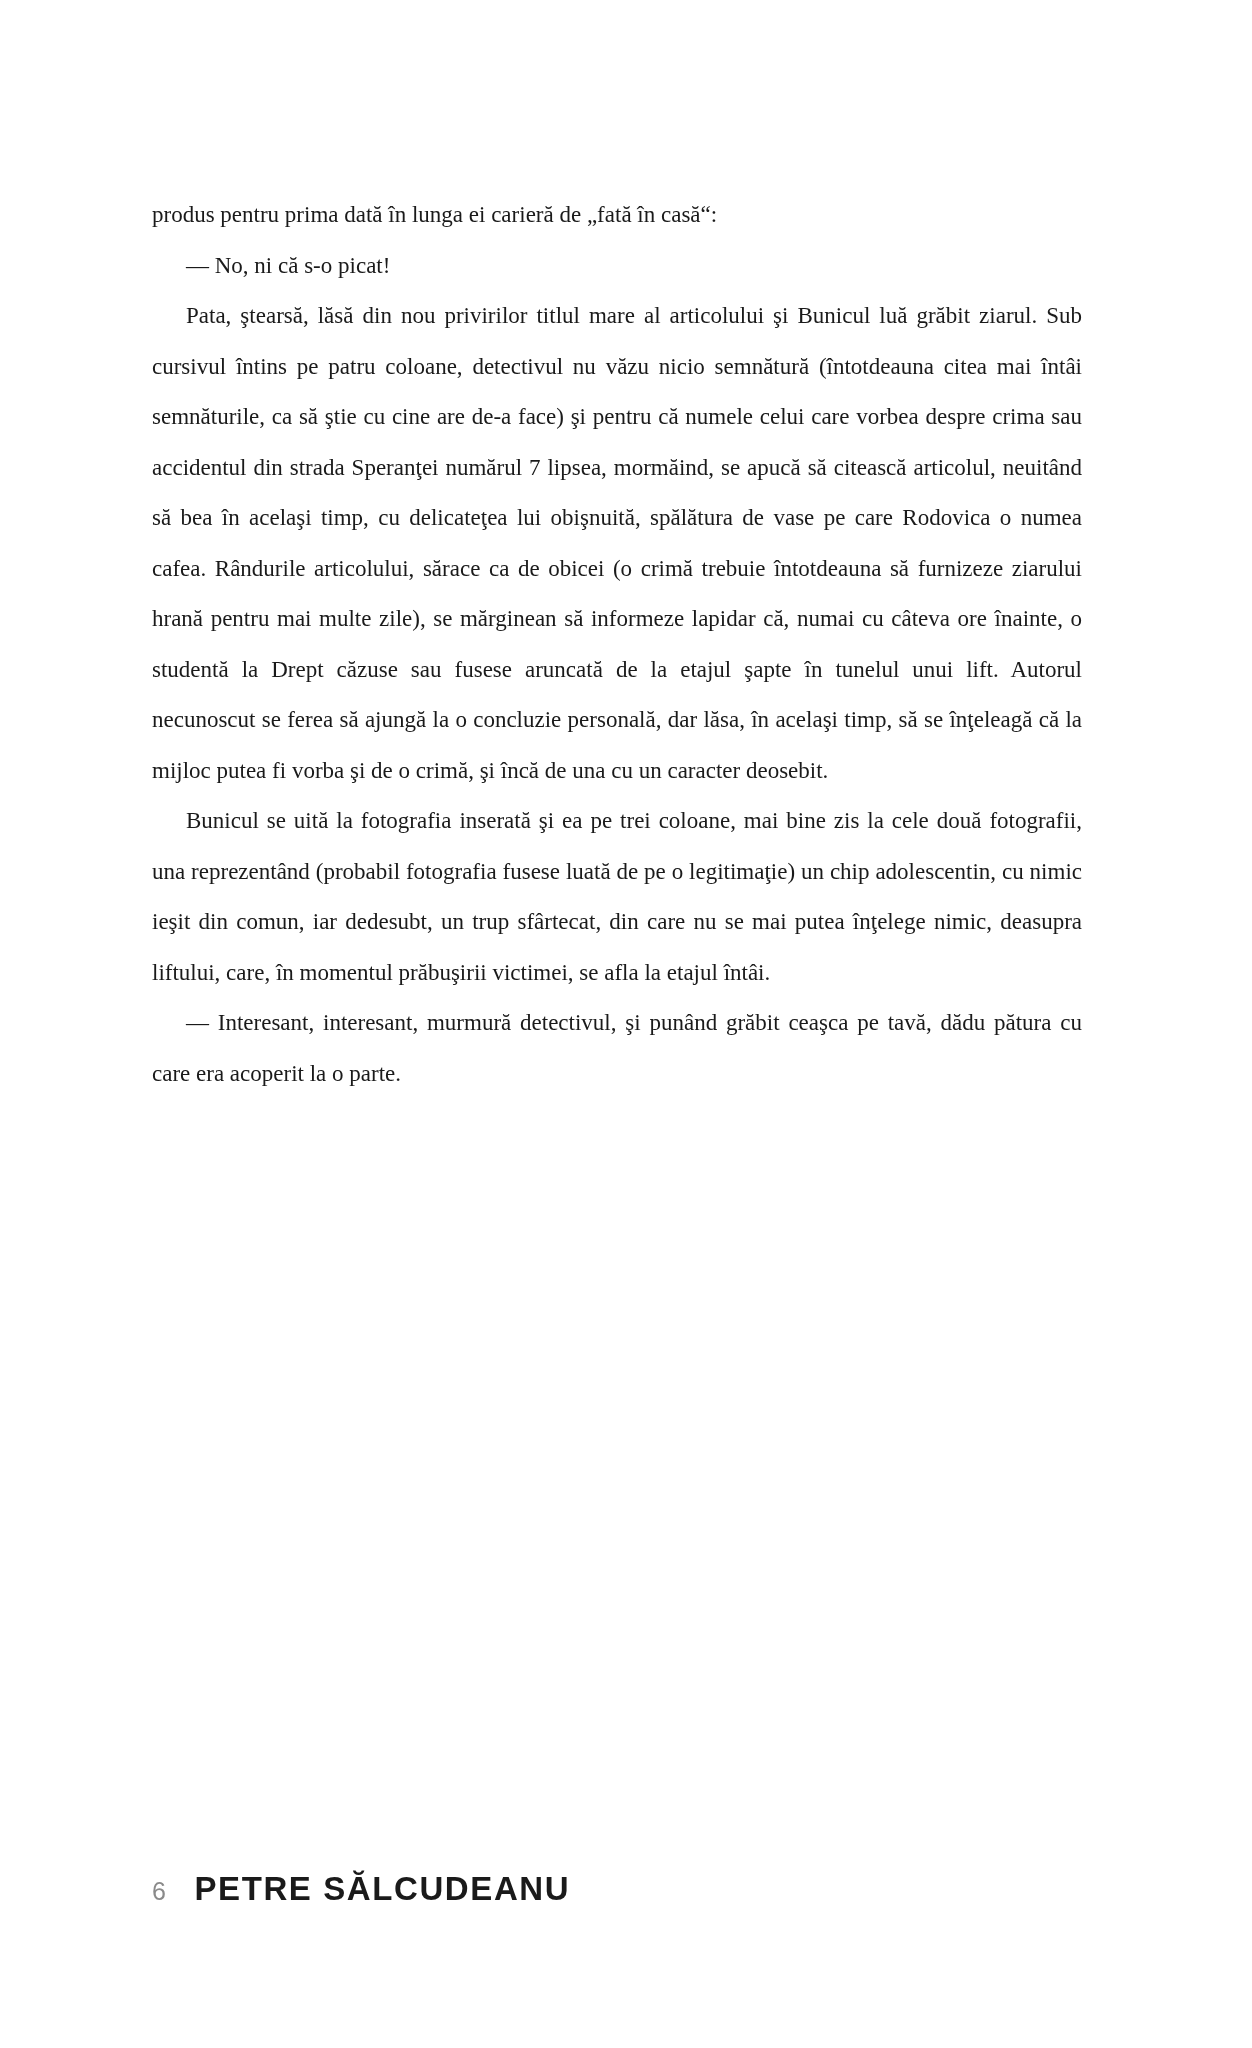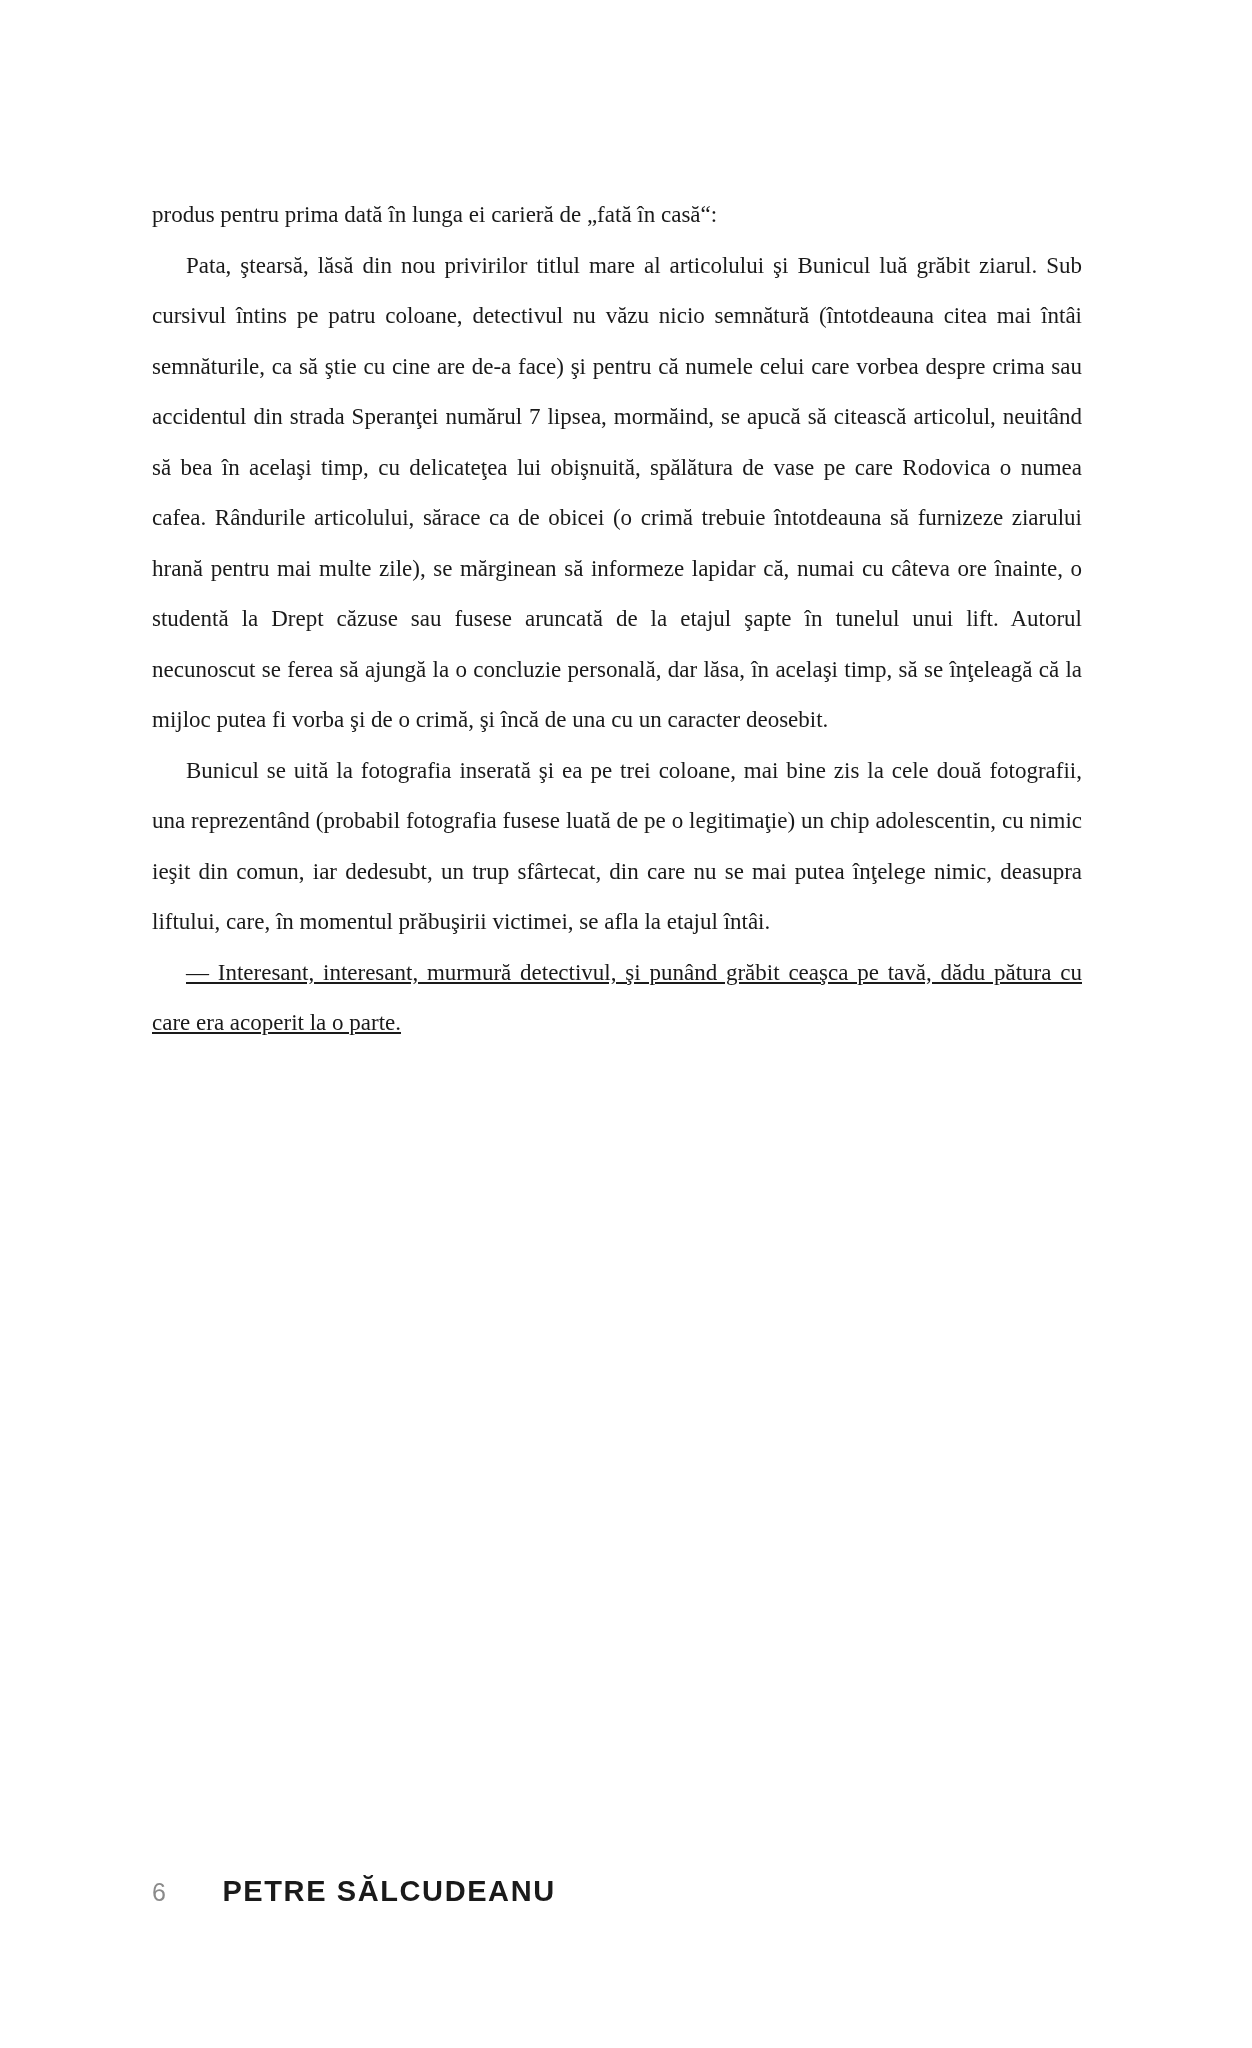--- a/index.html
+++ b/index.html
@@ -34,52 +34,51 @@
     text-justify: inter-word;
     -webkit-hyphens: none;
     hyphens: none;
   }
   p.indent {
     text-indent: 34px;
   }
   
   p:last-child {
     text-align: justify;
-    text-decoration: underline;
   }
   .footer {
     position: absolute;
     left: 152px;
     bottom: 140px;
     display: flex;
     align-items: baseline;
     gap: 28px;
   }
   .folio {
     font-family: "Liberation Sans", sans-serif;
     font-size: 25px;
     color: #8a8a8a;
     letter-spacing: 0.5px;
   }
   .running-head {
     font-family: "Liberation Sans", sans-serif;
-    font-size: 29px;
+    font-size: 33px;
     font-weight: bold;
     color: #1a1a1a;
     letter-spacing: 1.6px;
-    margin-left: 28px;
   }
 </style>
 </head>
 <body>
 
 <div class="page">
 
   <div class="text-block">
     <p>produs pentru prima dată în lunga ei carieră de „fată în casă“:</p>
+    <p class="indent">— No, ni că s-o picat!</p>
     <p class="indent">Pata, ştearsă, lăsă din nou privirilor titlul mare al articolului şi Bunicul luă grăbit ziarul. Sub cursivul întins pe patru coloane, detectivul nu văzu nicio semnătură (întotdeauna citea mai întâi semnăturile, ca să ştie cu cine are de-a face) şi pentru că numele celui care vorbea despre crima sau accidentul din strada Speranţei numărul 7 lipsea, mormăind, se apucă să citească articolul, neuitând să bea în acelaşi timp, cu delicateţea lui obişnuită, spălătura de vase pe care Rodovica o numea cafea. Rândurile articolului, sărace ca de obicei (o crimă trebuie întotdeauna să furnizeze ziarului hrană pentru mai multe zile), se mărginean să informeze lapidar că, numai cu câteva ore înainte, o studentă la Drept căzuse sau fusese aruncată de la etajul şapte în tunelul unui lift. Autorul necunoscut se ferea să ajungă la o concluzie personală, dar lăsa, în acelaşi timp, să se înţeleagă că la mijloc putea fi vorba şi de o crimă, şi încă de una cu un caracter deosebit.</p>
     <p class="indent">Bunicul se uită la fotografia inserată şi ea pe trei coloane, mai bine zis la cele două fotografii, una reprezentând (probabil fotografia fusese luată de pe o legitimaţie) un chip adolescentin, cu nimic ieşit din comun, iar dedesubt, un trup sfârtecat, din care nu se mai putea înţelege nimic, deasupra liftului, care, în momentul prăbuşirii victimei, se afla la etajul întâi.</p>
     <p class="indent">— Interesant, interesant, murmură detectivul, şi punând grăbit ceaşca pe tavă, dădu pătura cu care era acoperit la o parte.</p>
   </div>
 
   <div class="footer">
     <span class="folio">6</span>
     <span class="running-head">PETRE SĂLCUDEANU</span>
   </div>
 

